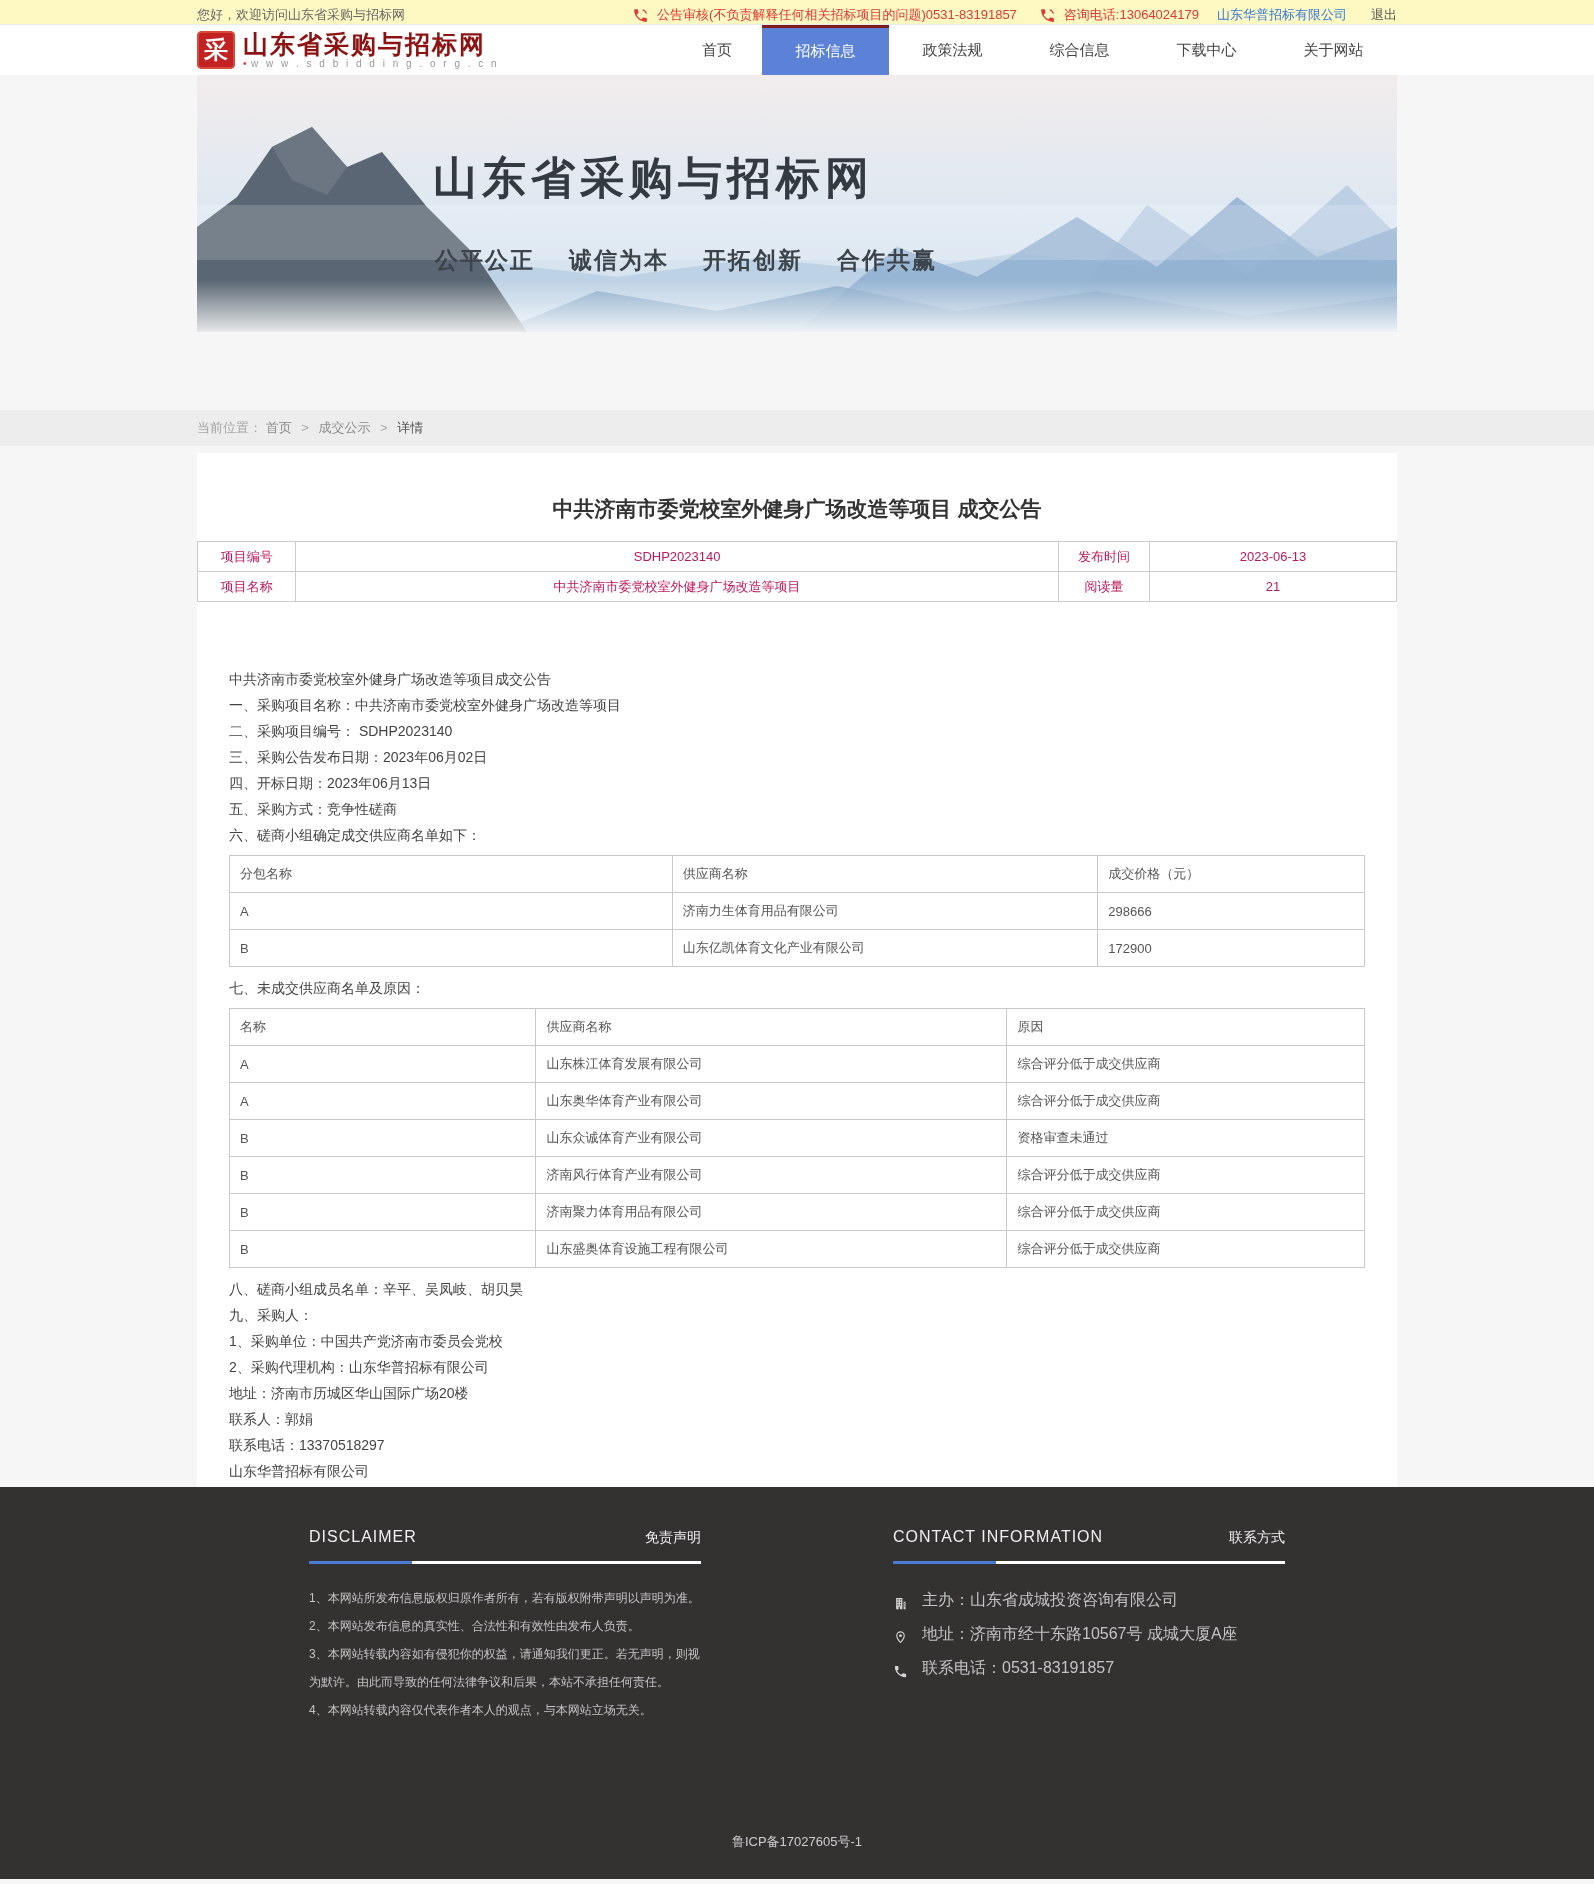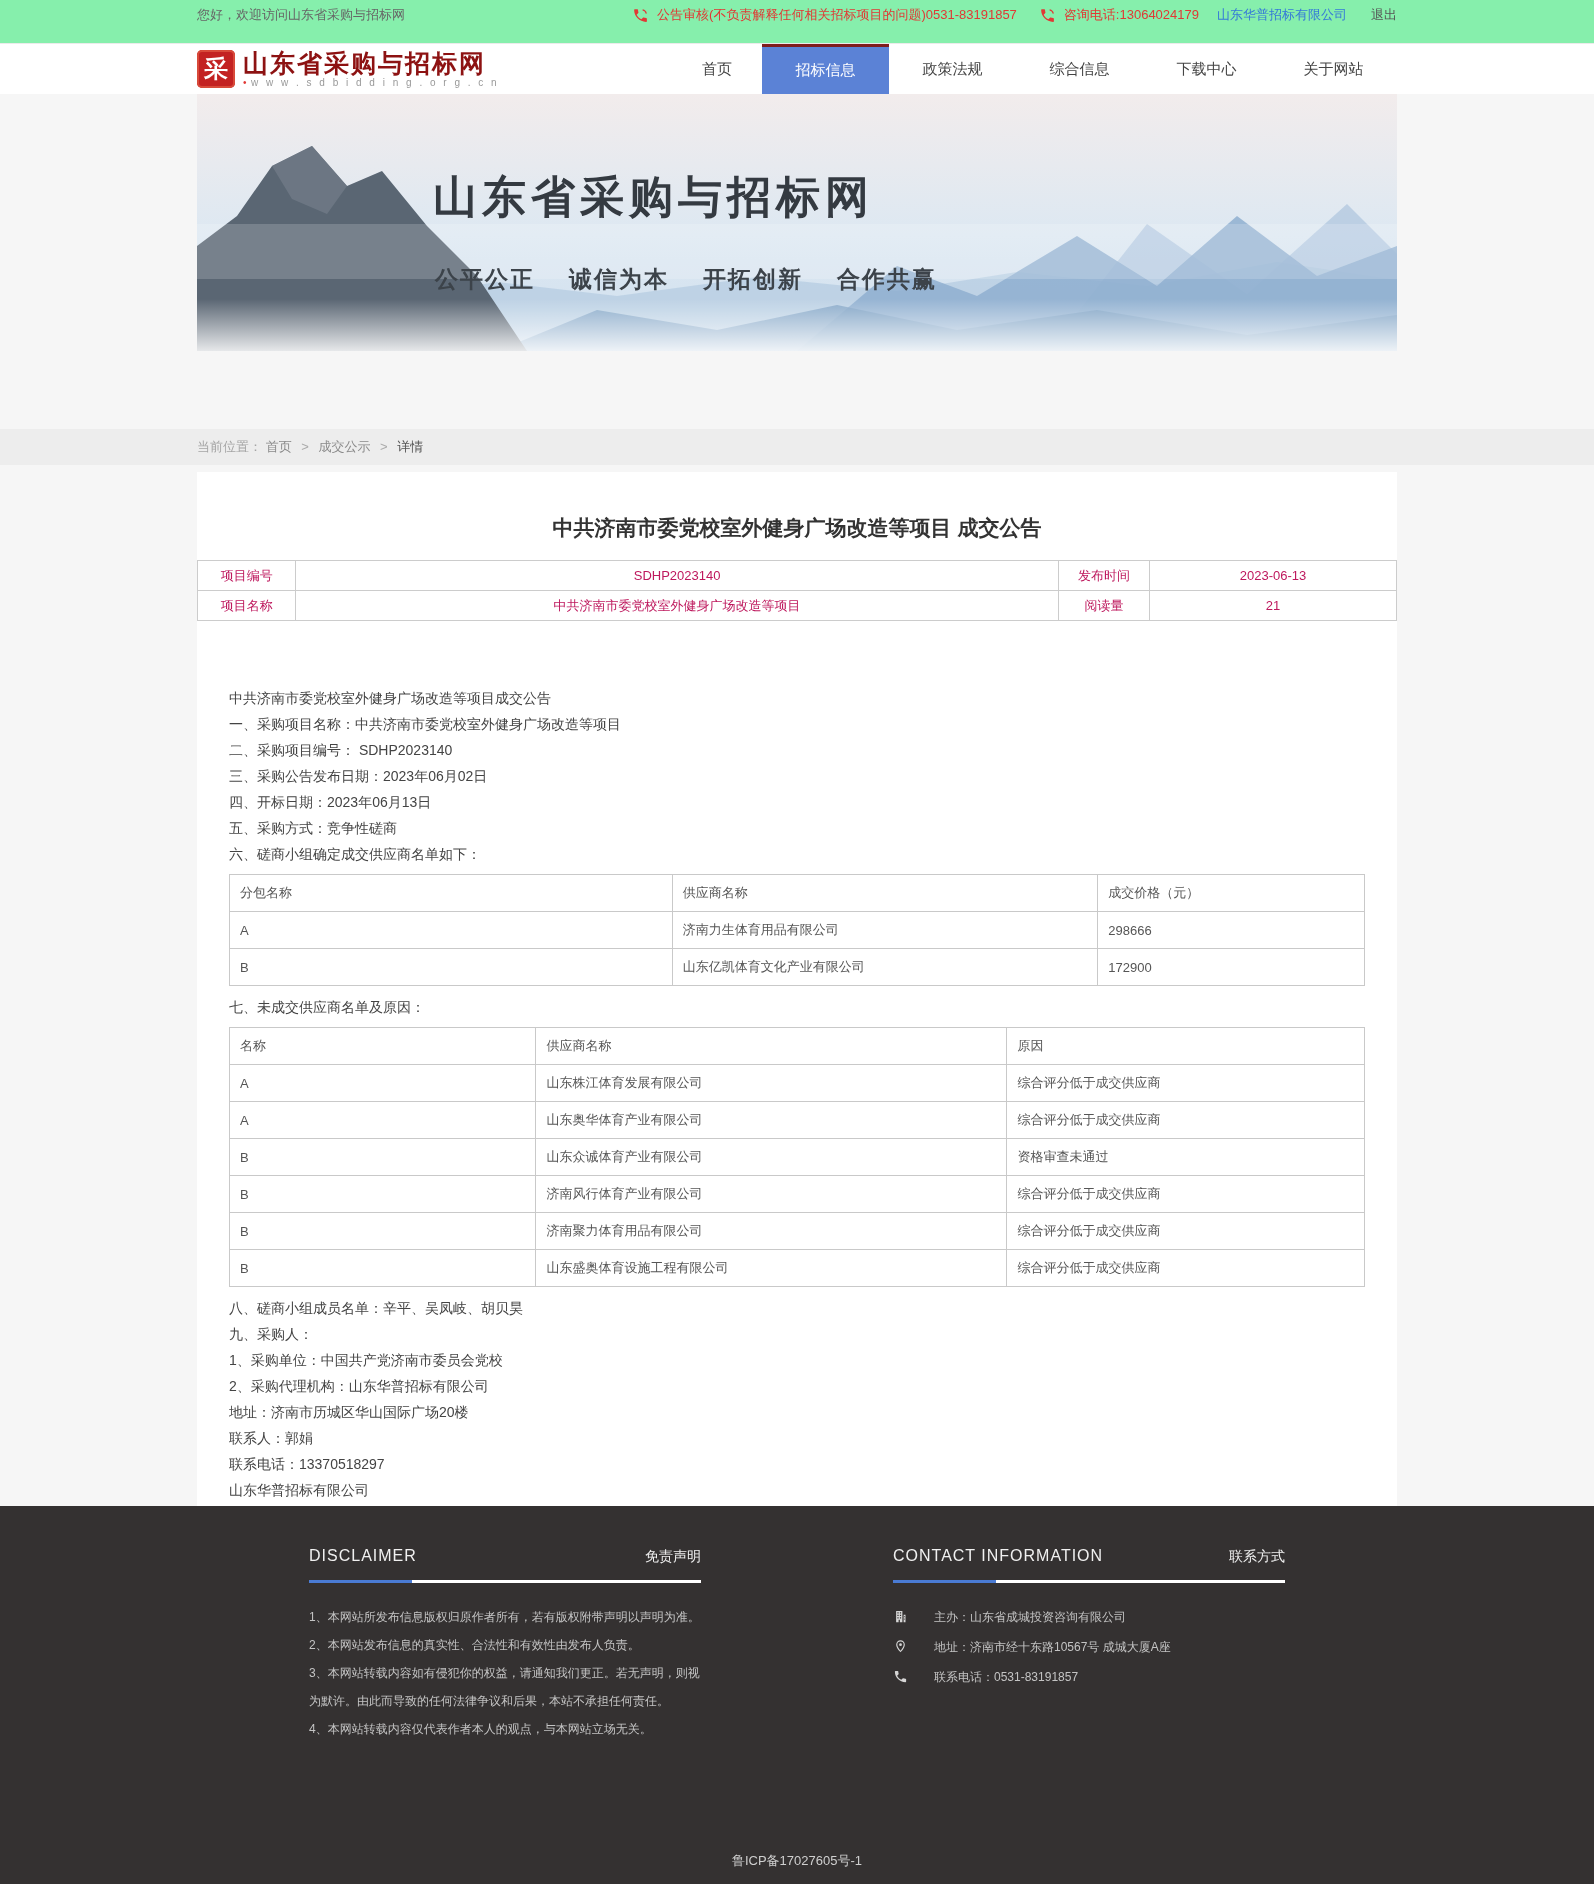--- a/index.html
+++ b/index.html
@@ -6,21 +6,21 @@
   html,body { margin:0; padding:0; }
   body {
     width:1594px; height:1884px;
     background:#f6f6f6;
     font-family:"Liberation Sans","DejaVu Sans",sans-serif;
     overflow:hidden;
   }
   .inner { width:1200px; margin:0 auto; }
 
   
-  .topbar { height:44px; background:#86efac; border-bottom:1px solid #ebebeb; }
+  .topbar { height:25px; background:#fef9c3; border-bottom:1px solid #ebebeb; }
   .topbar .inner { height:30px; display:flex; align-items:center; justify-content:space-between; font-size:13px; color:#666; }
   .topbar-right { display:flex; align-items:center; gap:8px; }
   .red-text { color:#e13834; }
   .phone-ico { width:17px; height:17px; flex:0 0 auto; margin-left:14px; }
   .company-link { color:#3579d8; text-decoration:none; margin-left:10px; cursor:pointer; }
   .logout-link { color:#555; text-decoration:none; margin-left:16px; cursor:pointer; }
 
   
   .navbar { height:50px; background:#fff; }
   .navbar .inner { height:50px; display:flex; align-items:center; justify-content:space-between; }
@@ -65,21 +65,21 @@
   .site-footer { height:392px; background:#343131; padding-top:41px; display:flex; flex-direction:column; color:#c9c9c9; }
   .footer-cols { width:976px; margin:0 auto; display:flex; justify-content:space-between; }
   .fcol { width:392px; }
   .fhead { display:flex; justify-content:space-between; align-items:baseline; }
   .fhead-en { font-size:16px; color:#f0f0f0; letter-spacing:1px; }
   .fhead-cn { font-size:14px; color:#f0f0f0; }
   .fline { height:3px; background:#fff; margin-top:14px; position:relative; }
   .fline::before { content:''; position:absolute; left:0; top:0; width:103px; height:3px; background:#4a7bd4; }
   .fitems { margin-top:20px; font-size:12px; line-height:28px; color:#c4c4c4; }
   .fitems p { margin:0; }
-  .crow { display:flex; align-items:flex-start; gap:26px; margin-top:13px; font-size:12px; color:#c4c4c4; }
+  .crow { display:flex; align-items:flex-end; gap:14px; margin-top:13px; font-size:16px; color:#c4c4c4; }
   .crow.firstrow { margin-top:26px; }
   .crow svg { width:15px; height:15px; flex:0 0 auto; }
   .icp { margin-top:auto; padding-bottom:28px; text-align:center; font-size:13px; color:#cfcfcf; }
 </style>
 </head>
 <body>
 
 <div class="topbar">
   <div class="inner">
     <span>您好，欢迎访问山东省采购与招标网</span>

